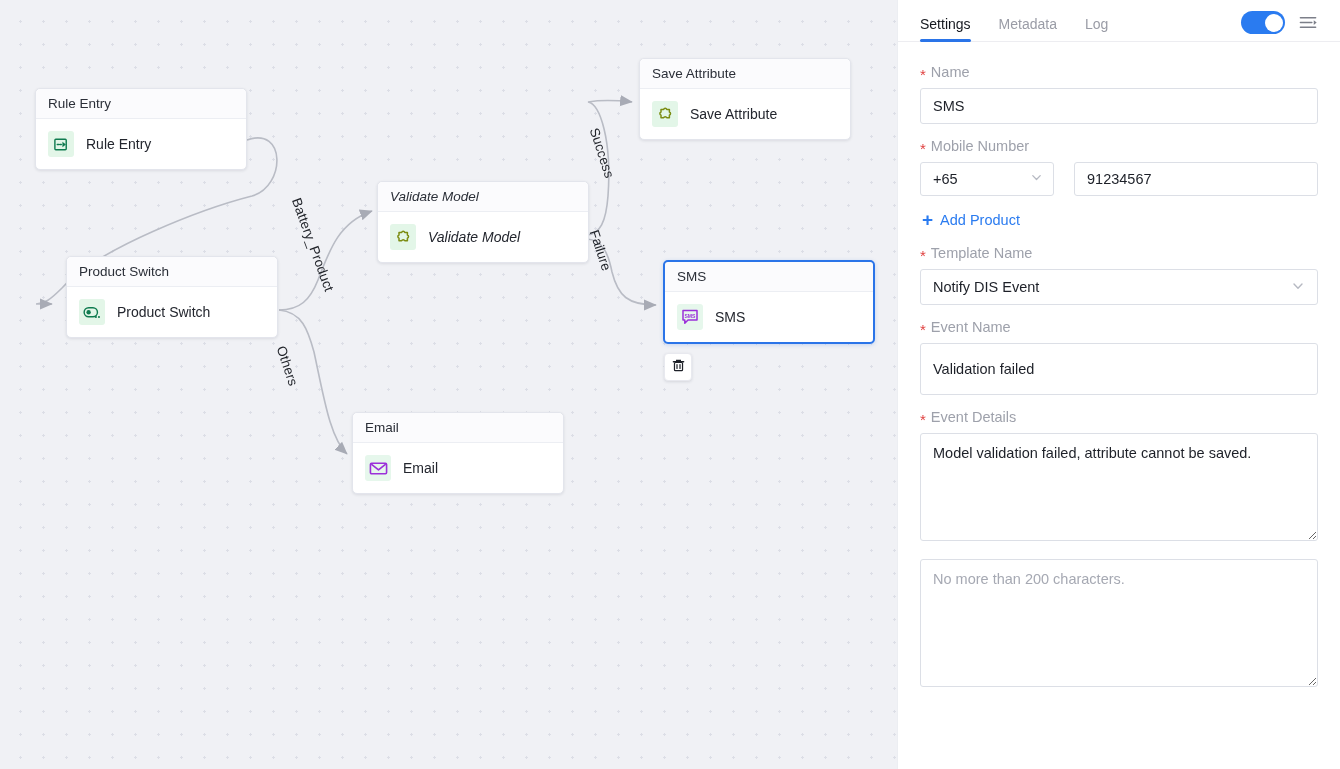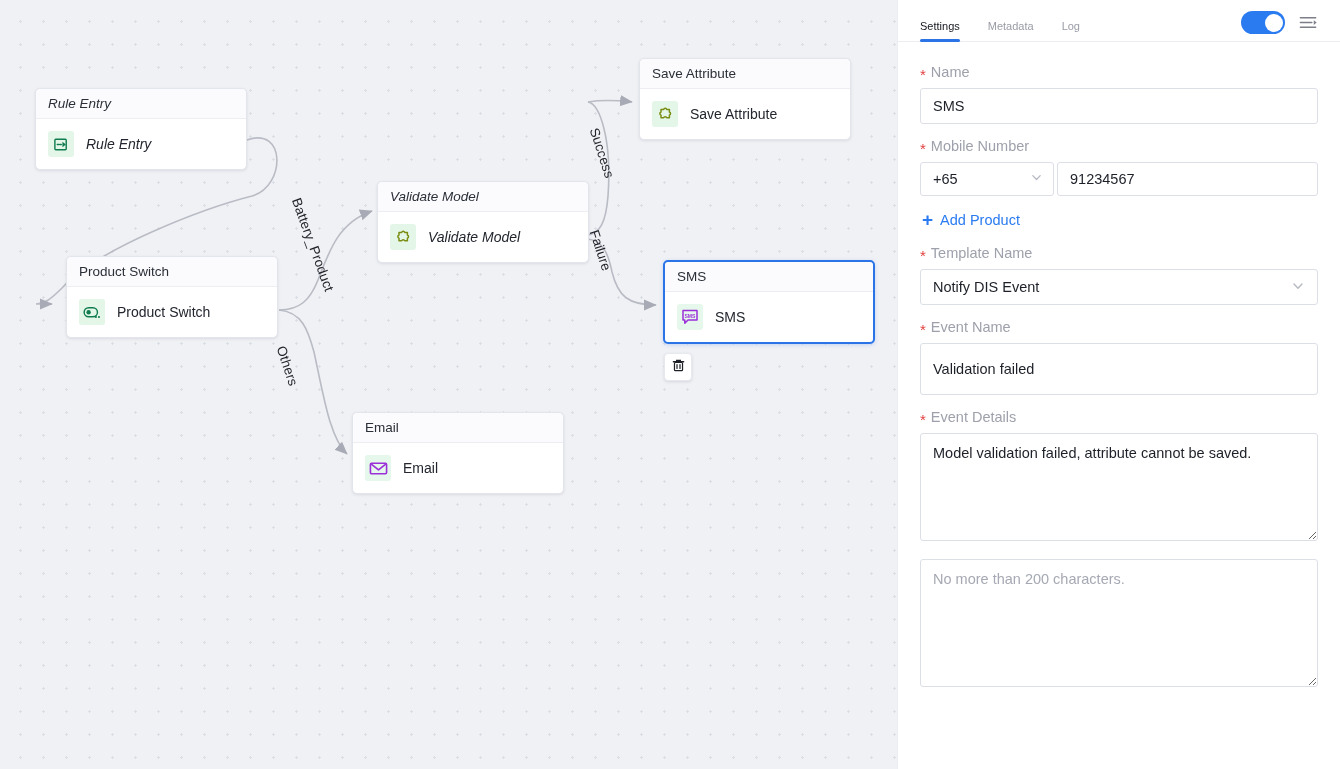--- a/index.html
+++ b/index.html
@@ -90,21 +90,21 @@
   }
   .panel-tabs {
     height: 42px;
     display: flex; align-items: flex-end;
     padding: 0 22px;
     border-bottom: 1px solid #ededf1;
     position: relative;
     background: #fff;
   }
   .tab {
-    font-size: 11px;
+    font-size: 14px;
     color: #9a9ca6;
     padding: 0 0 9px 0;
     margin-right: 28px;
     cursor: pointer;
     position: relative;
     background: none; border: none;
     font-family: inherit;
   }
   .tab.active { color: #15181f; font-weight: 400; }
   .tab.active::after {
@@ -151,21 +151,21 @@
     border-radius: 3px;
     padding: 0 12px;
     font-size: 14.5px;
     color: #1d2028;
     font-family: inherit;
     background: #fff;
     outline: none;
   }
   .inp::placeholder { color: #a6a9b3; }
 
-  .phone-row { display: flex; gap: 3px; }
+  .phone-row { display: flex; gap: 20px; }
   .cc-select {
     width: 134px; height: 34px;
     border: 1px solid #dcdfe6; border-radius: 3px;
     display: flex; align-items: center; justify-content: space-between;
     padding: 0 10px 0 12px;
     font-size: 14.5px; color: #1d2028;
     background: #fff; cursor: pointer;
   }
   .phone-inp { flex: 1; }
 
@@ -227,21 +227,21 @@
         <path d="M279,310 C300,310 310,300 318,280 C330,248 340,222 372,211" marker-end="url(#ah)"></path>
 
         <path d="M279,310 C302,312 308,330 314,352 C324,398 330,438 347,454" marker-end="url(#ah)"></path>
 
         <path d="M587,235 C600,234 606,222 608,196 C612,140 600,104 588,102 C600,100 614,100 632,102" marker-end="url(#ah)"></path>
 
         <path d="M587,239 C602,240 608,252 612,272 C618,296 628,305 656,305" marker-end="url(#ah)"></path>
       </g>
     </svg>
 
-    <div class="node" style="left:35px; top:88px;font-style:italic;">
+    <div class="node" style="left:35px; top:88px;">
       <div class="node-head">Rule Entry</div>
       <div class="node-body">
         <span class="node-ico">
           <svg width="17" height="17" viewBox="0 0 18 18">
             <rect x="2" y="3.5" width="12" height="11" rx="1" fill="none" stroke="#0f7b4f" stroke-width="1.5"></rect>
             <path d="M4.5,9 h5" stroke="#0f7b4f" stroke-width="1.5" stroke-dasharray="1.5 1.3" stroke-linecap="round"></path>
             <path d="M10,6.2 L13.6,9 L10,11.8 z" fill="#0f7b4f"></path>
           </svg>
         </span>
         <span class="node-label">Rule Entry</span>

